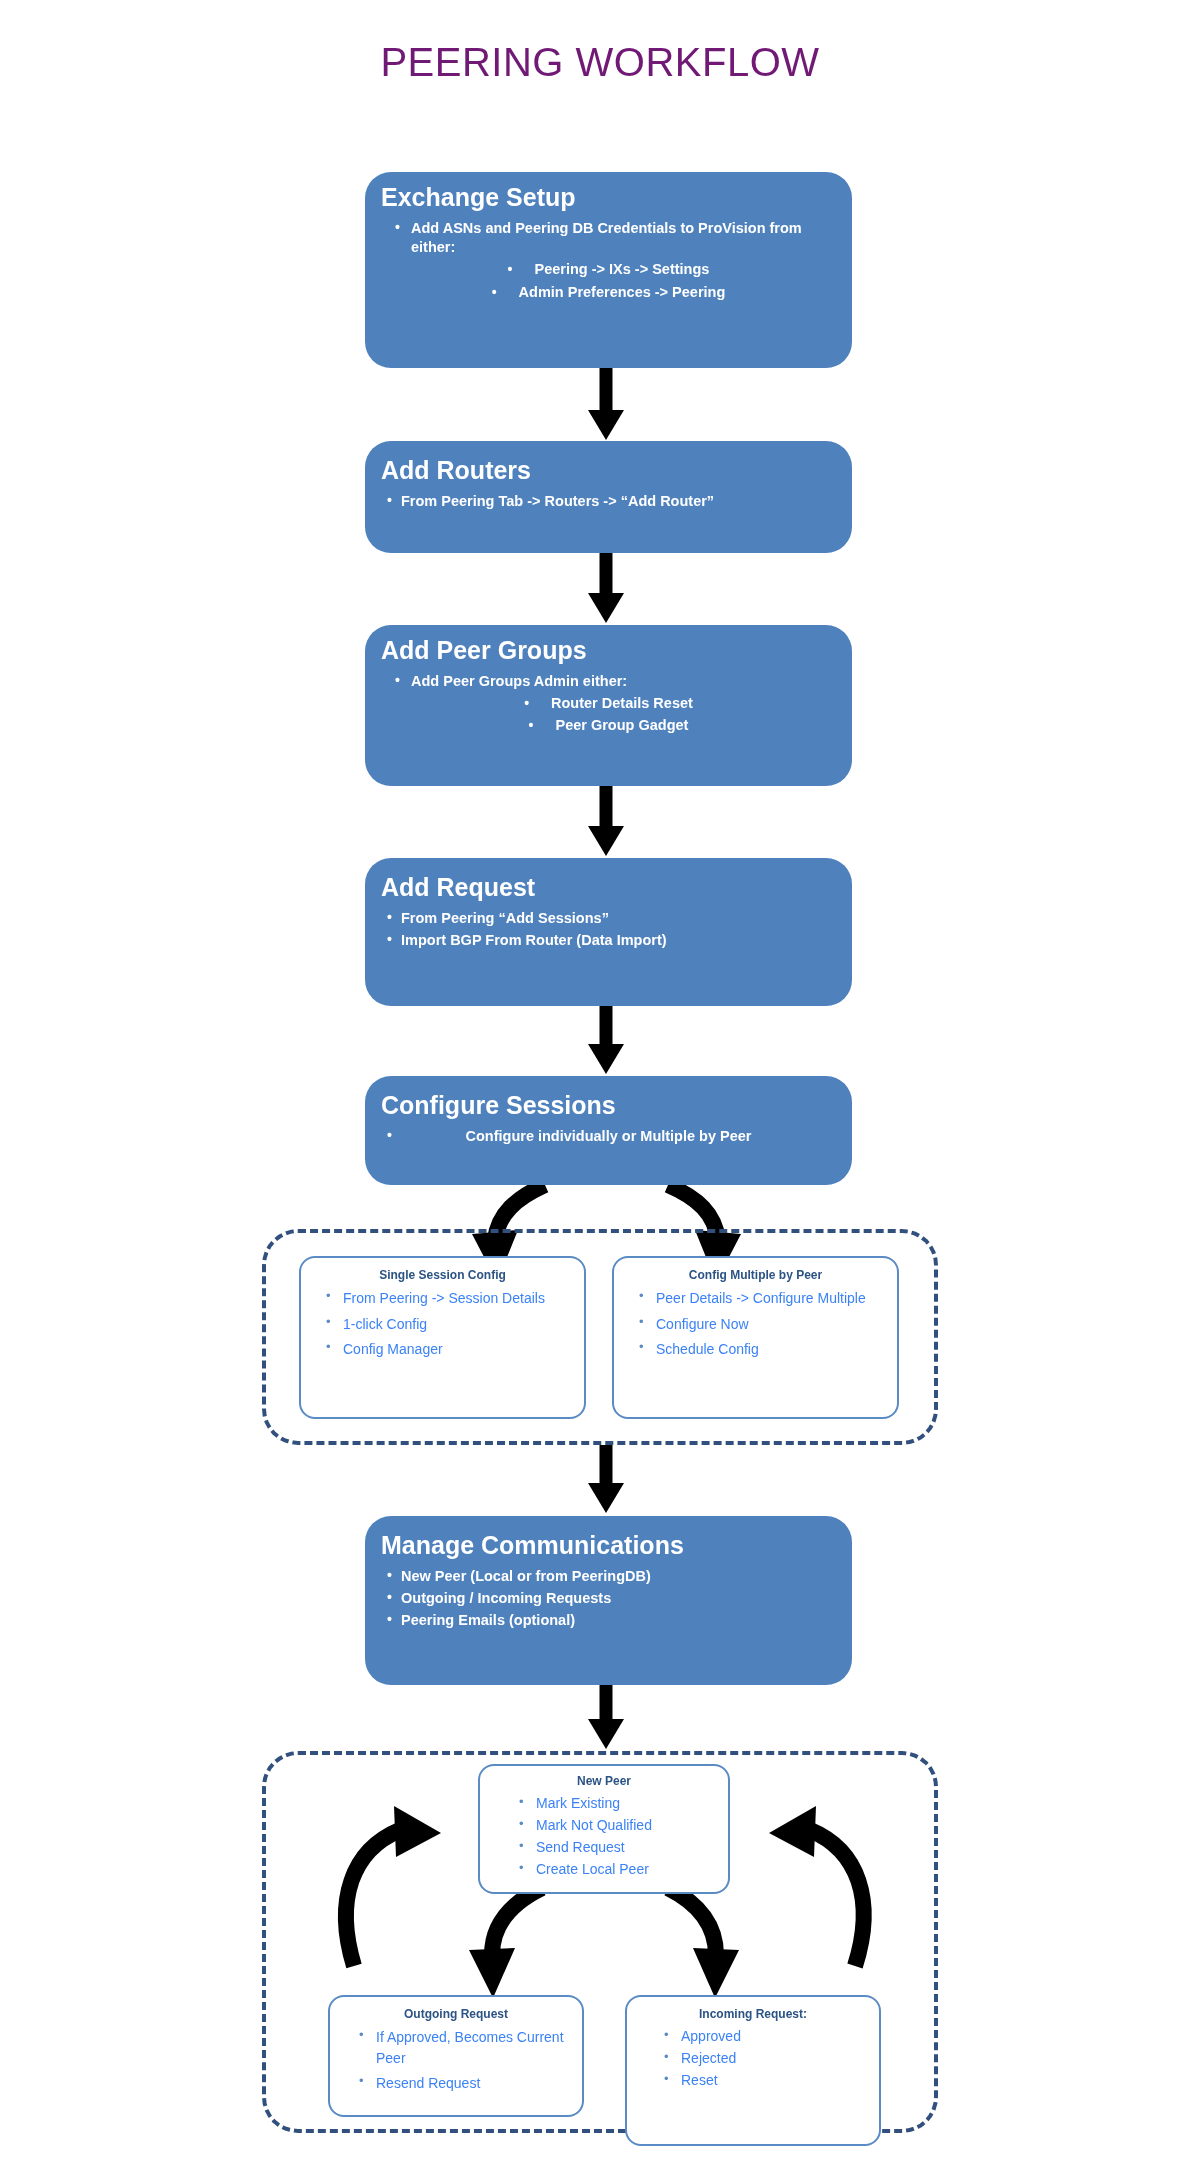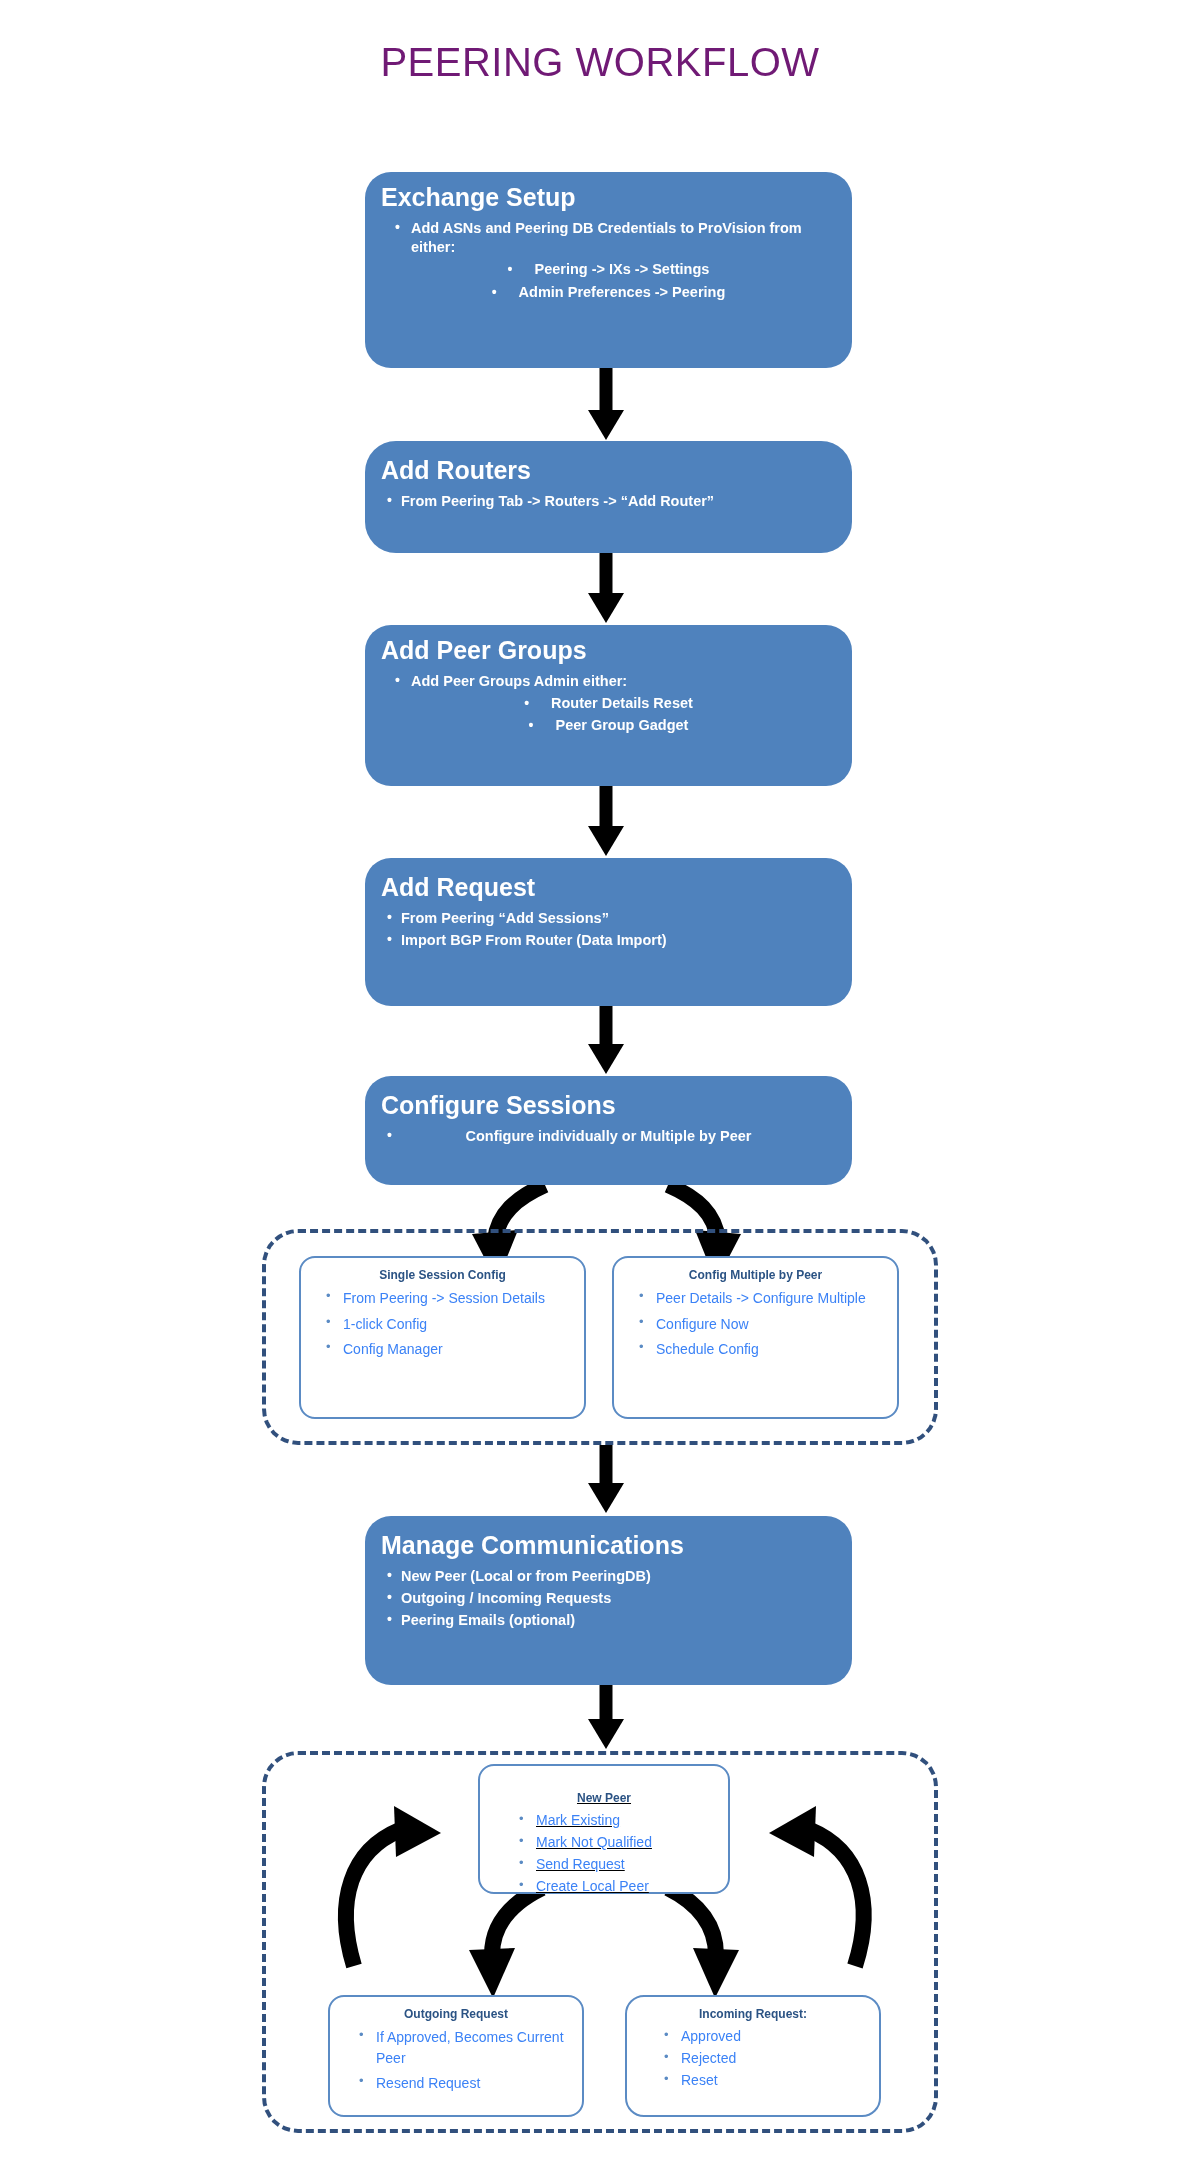--- a/index.html
+++ b/index.html
@@ -233,21 +233,21 @@
     <div class="stage-title">Exchange Setup</div>
     <ul class="indent-1">
       <li>Add ASNs and Peering DB Credentials to ProVision from either:</li>
     </ul>
     <ul class="lvl2">
       <li>Peering -&gt; IXs -&gt; Settings</li>
       <li>Admin Preferences -&gt; Peering</li>
     </ul>
   </div>
 
-  <div class="stage" style="left:365px; top:441px; width:487px; height:112px; padding-top:14px;border-radius:31px;">
+  <div class="stage" style="left:365px; top:441px; width:487px; height:112px; padding-top:14px;">
     <div class="stage-title">Add Routers</div>
     <ul>
       <li style="padding-left:20px;">From Peering Tab -&gt; Routers -&gt; “Add Router”</li>
     </ul>
   </div>
 
   <div class="stage" style="left:365px; top:625px; width:487px; height:161px;">
     <div class="stage-title">Add Peer Groups</div>
     <ul class="indent-1">
       <li>Add Peer Groups Admin either:</li>
@@ -297,39 +297,39 @@
     <div class="stage-title">Manage Communications</div>
     <ul>
       <li style="padding-left:20px;">New Peer (Local or from PeeringDB)</li>
       <li style="padding-left:20px;">Outgoing / Incoming Requests</li>
       <li style="padding-left:20px;">Peering Emails (optional)</li>
     </ul>
   </div>
 
   <div class="dashed-group" style="left:262px; top:1751px; width:676px; height:382px;"></div>
 
-  <div class="subbox tight" style="left:478px; top:1764px; width:252px; height:130px; padding-top:25px;text-decoration:underline;">
+  <div class="subbox tight" style="left:478px; top:1764px; width:252px; height:130px; padding-top:8px;">
     <div class="subbox-title">New Peer</div>
     <ul style="padding-left:24px;">
       <li>Mark Existing</li>
       <li>Mark Not Qualified</li>
       <li>Send Request</li>
       <li>Create Local Peer</li>
     </ul>
   </div>
 
   <div class="subbox" style="left:328px; top:1995px; width:256px; height:122px;">
     <div class="subbox-title">Outgoing Request</div>
     <ul style="padding-left:14px;">
       <li>If Approved, Becomes Current Peer</li>
       <li>Resend Request</li>
     </ul>
   </div>
 
-  <div class="subbox tight" style="left:625px; top:1995px; width:256px; height:122px;border-radius:19px;">
+  <div class="subbox tight" style="left:625px; top:1995px; width:256px; height:151px;">
     <div class="subbox-title">Incoming Request:</div>
     <ul style="padding-left:22px;">
       <li>Approved</li>
       <li>Rejected</li>
       <li>Reset</li>
     </ul>
   </div>
 
 </div>
 

